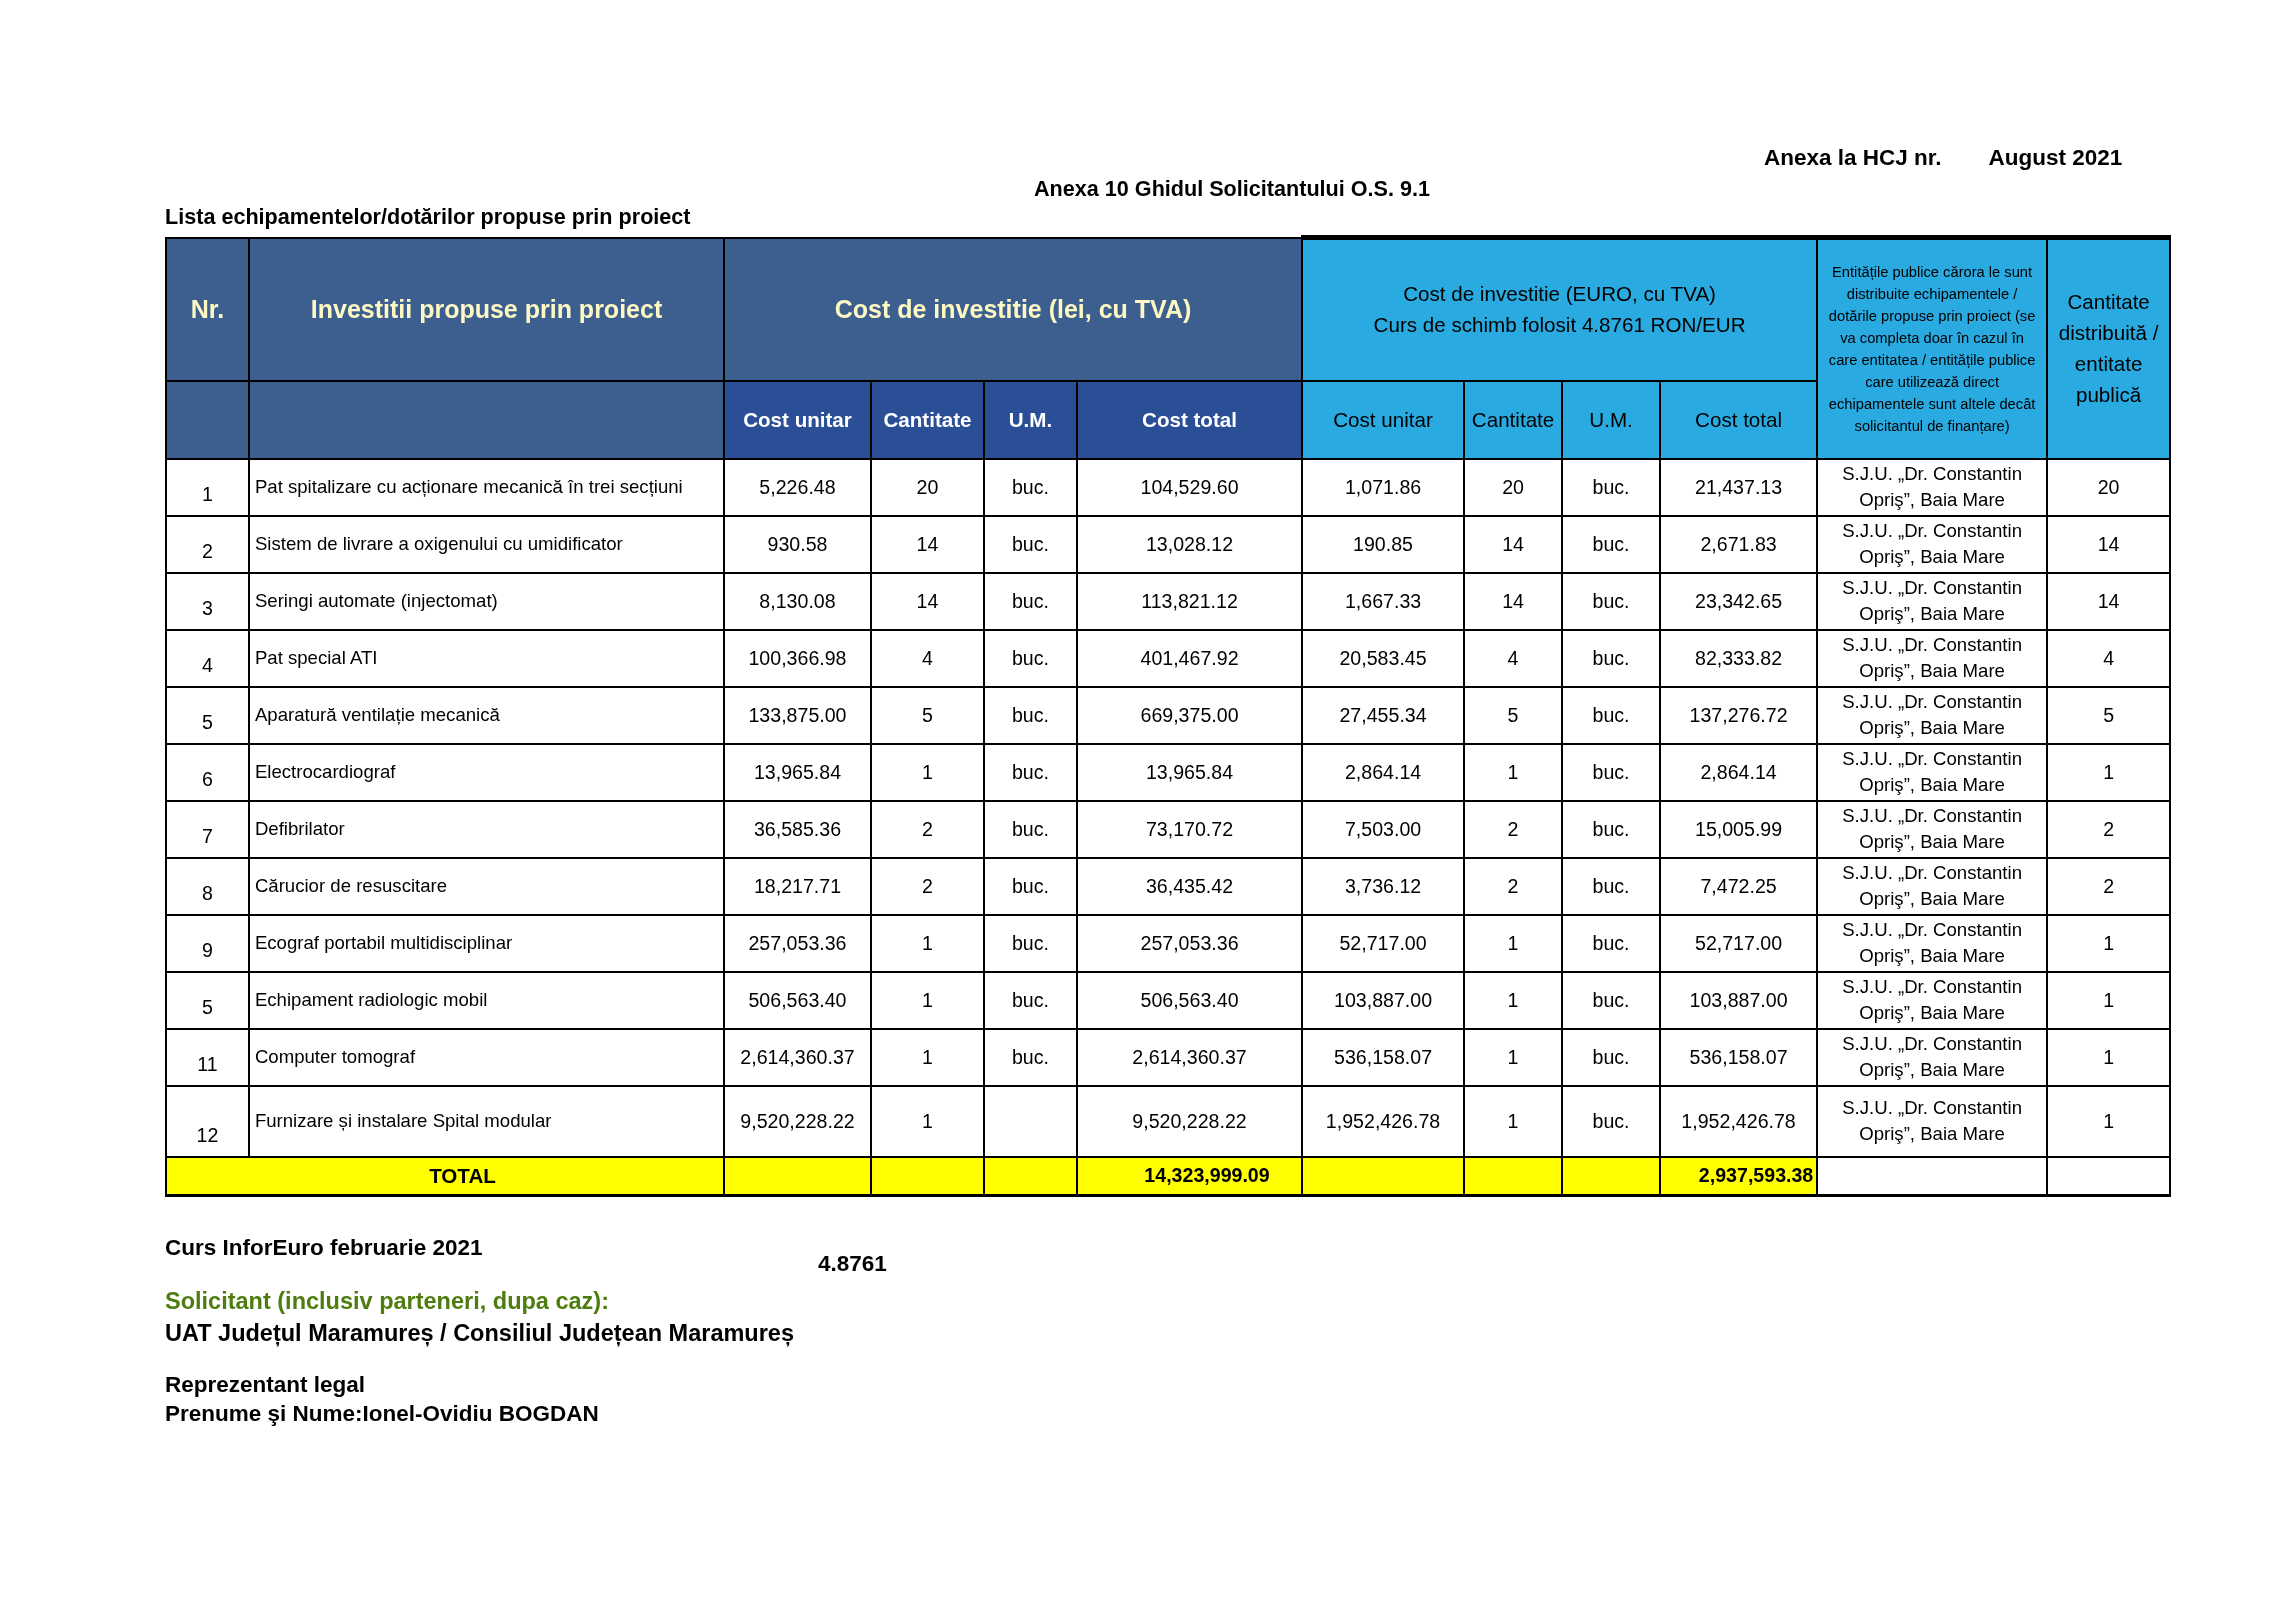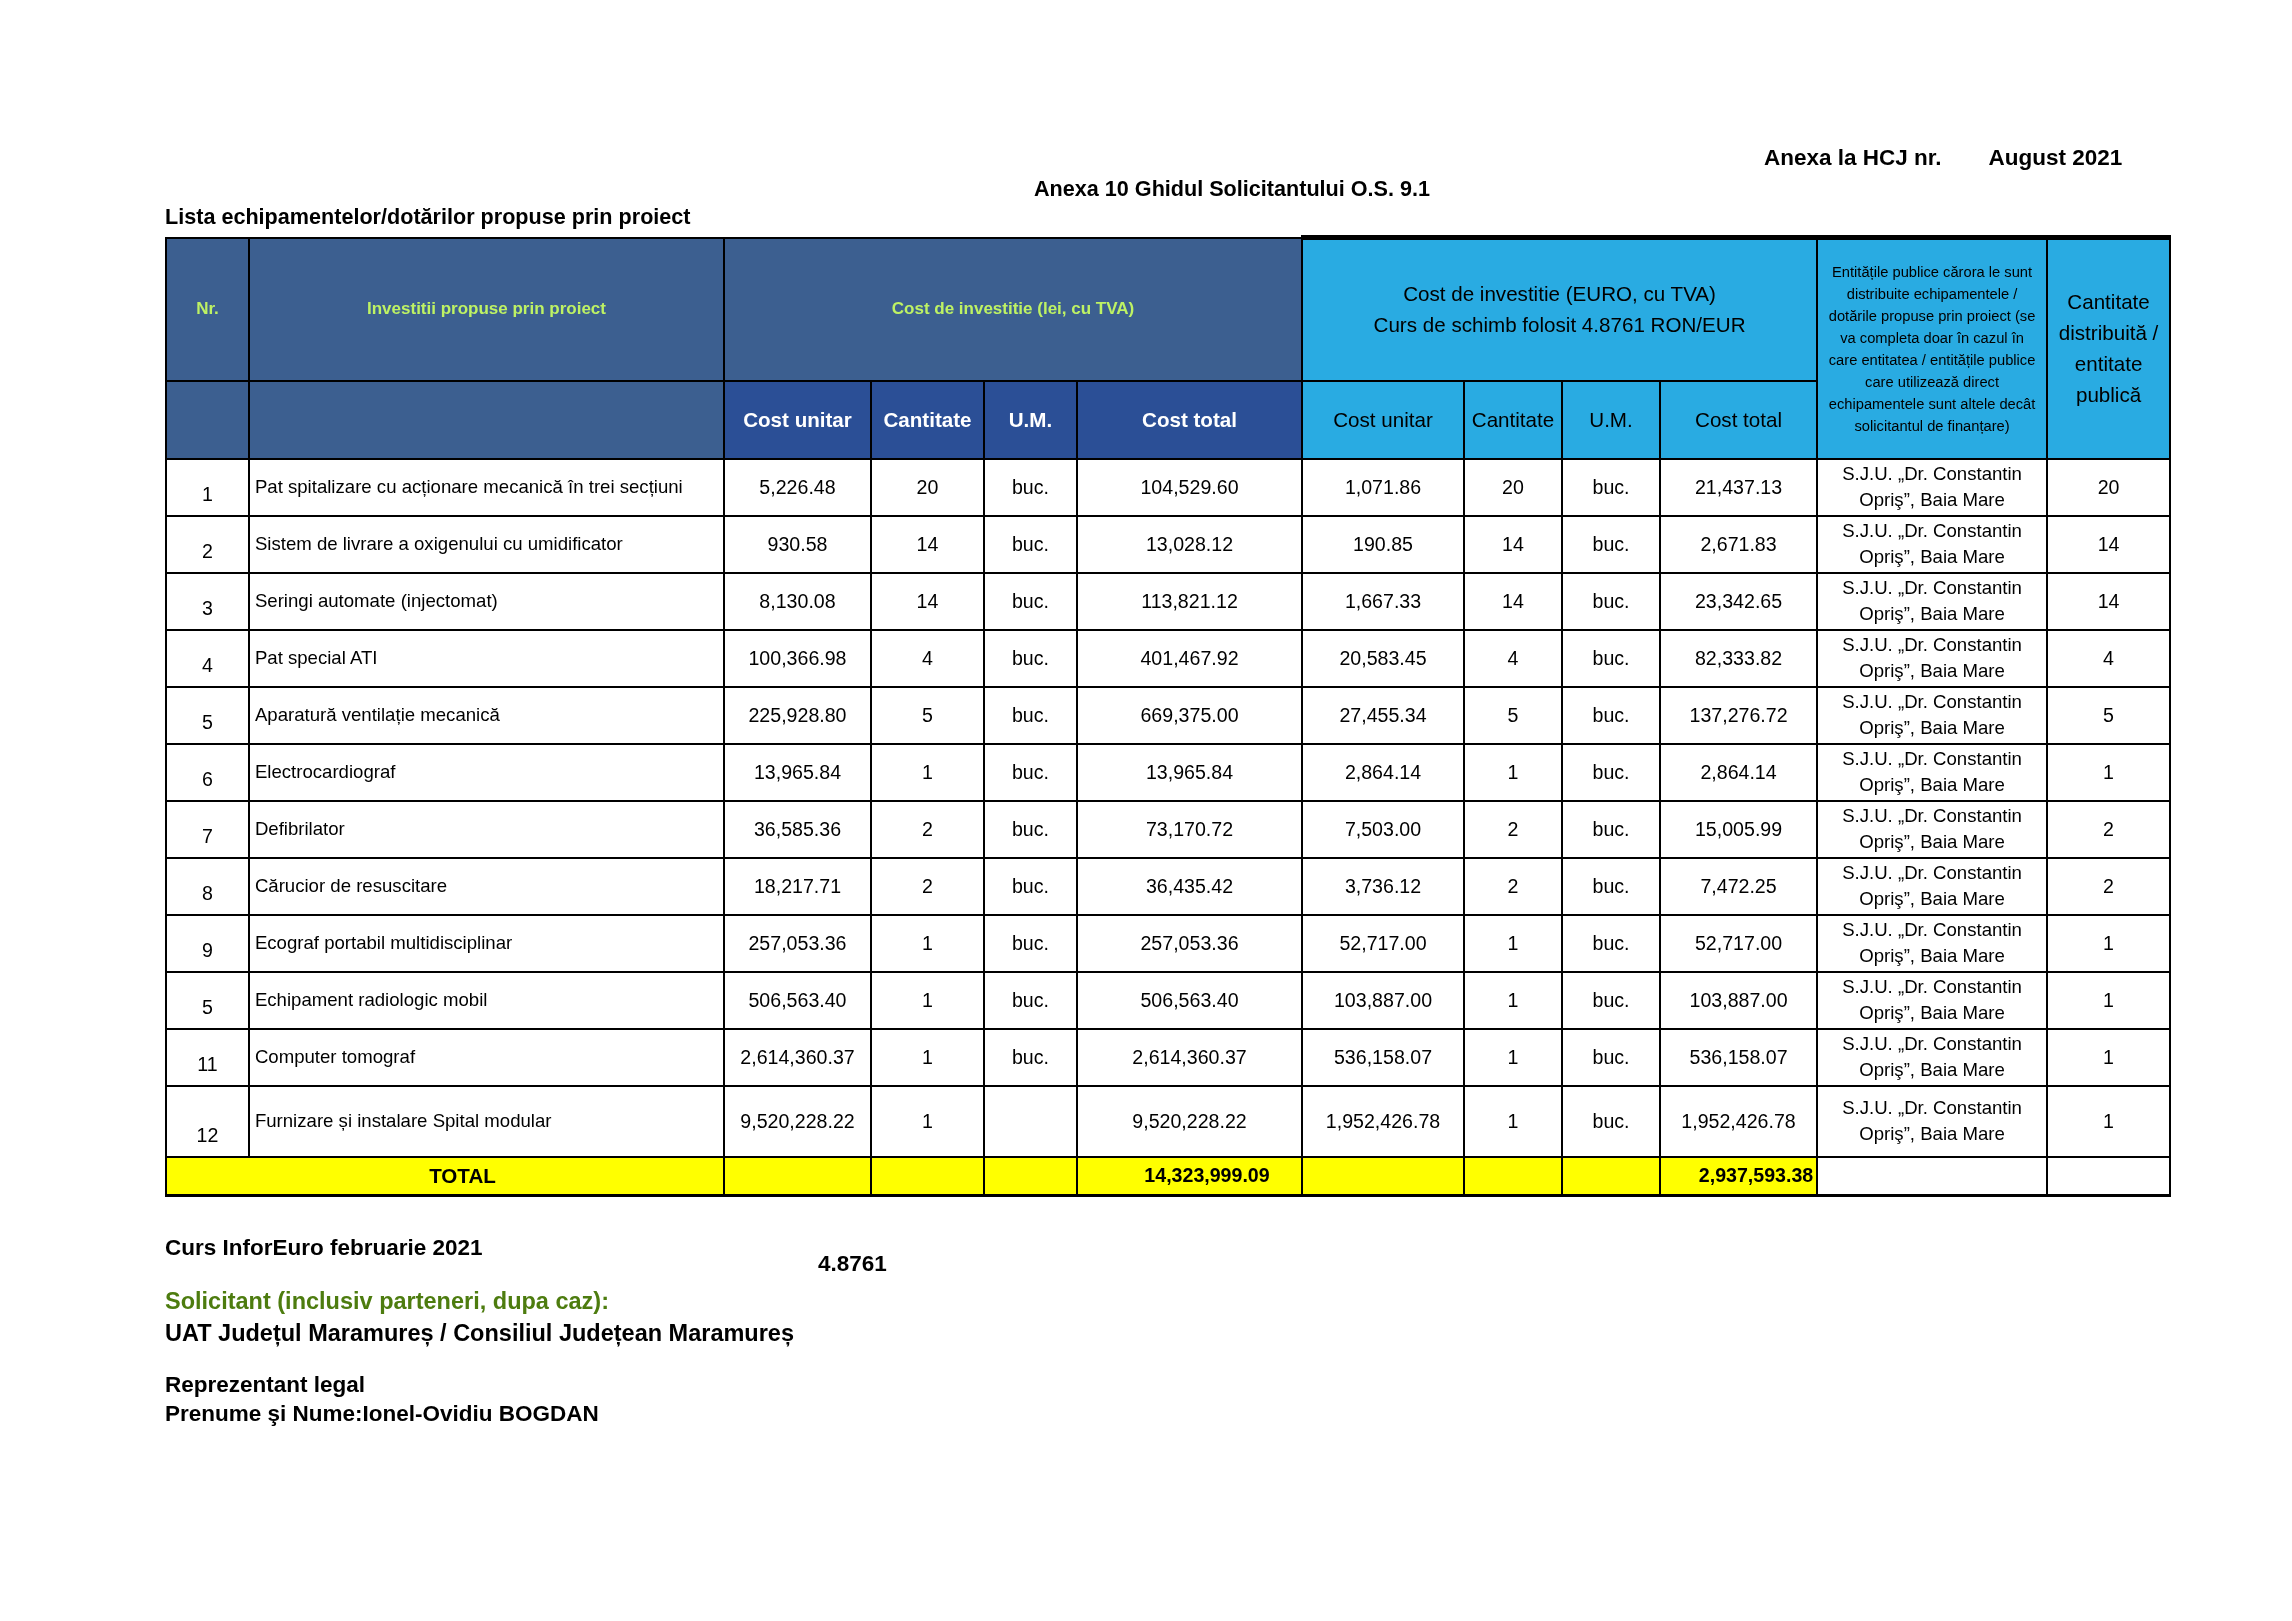--- a/index.html
+++ b/index.html
@@ -19,21 +19,21 @@
   .table-wrap { left:165px; top:235px; }
   table { border-collapse:collapse; table-layout:fixed; width:2004px; border:2.9px solid #000; }
   th, td { border:2px solid #000; overflow:hidden; padding:0; vertical-align:middle; }
   thead tr.band1 { height:143px; }
   thead tr.band2 { height:78px; }
   tbody tr { height:57px; }
   tbody tr.tall { height:71px; }
   tr.total-row { height:39px; }
   tr.total-row td { border-bottom:3.9px solid #000;padding-left:35px; }
 
-  th.navy { background:#3C5F90; color:#bef264; font-size:17px; font-weight:bold; }
+  th.navy { background:#3C5F90; color:#fef9c3; font-size:25px; font-weight:bold; }
   th.navy-sub { background:#2B4F96; color:#fff; font-size:20.6px; font-weight:bold; }
   th.cyan { background:#29ABE2; color:#000; font-weight:normal; border-top:5.9px solid #000; }
   th.cyan-sub { background:#29ABE2; color:#000; font-size:20.6px; font-weight:normal; }
   .euro-band { font-size:20.6px; line-height:1.5; }
   .entity-head { font-size:14.7px; line-height:1.5; padding:3.9px 5.9px; }
   .dist-head { font-size:20.6px; line-height:1.5; padding:0 9.8px; }
 
   td { font-size:19.6px; }
   td.nr { text-align:center; vertical-align:bottom; padding-bottom:8.8px; }
   td.name { text-align:left; font-size:18.6px; white-space:nowrap; padding-left:4.9px; }
@@ -156,21 +156,21 @@
     <td class="c">20,583.45</td>
     <td class="c">4</td>
     <td class="c">buc.</td>
     <td class="c">82,333.82</td>
     <td class="entity">S.J.U. „Dr. Constantin Opriş”, Baia Mare</td>
     <td class="c">4</td>
   </tr>
         <tr>
     <td class="nr">5</td>
     <td class="name">Aparatură ventilație mecanică</td>
-    <td class="c">225,928.80</td>
+    <td class="c">133,875.00</td>
     <td class="c">5</td>
     <td class="c">buc.</td>
     <td class="c">669,375.00</td>
     <td class="c">27,455.34</td>
     <td class="c">5</td>
     <td class="c">buc.</td>
     <td class="c">137,276.72</td>
     <td class="entity">S.J.U. „Dr. Constantin Opriş”, Baia Mare</td>
     <td class="c">5</td>
   </tr>

